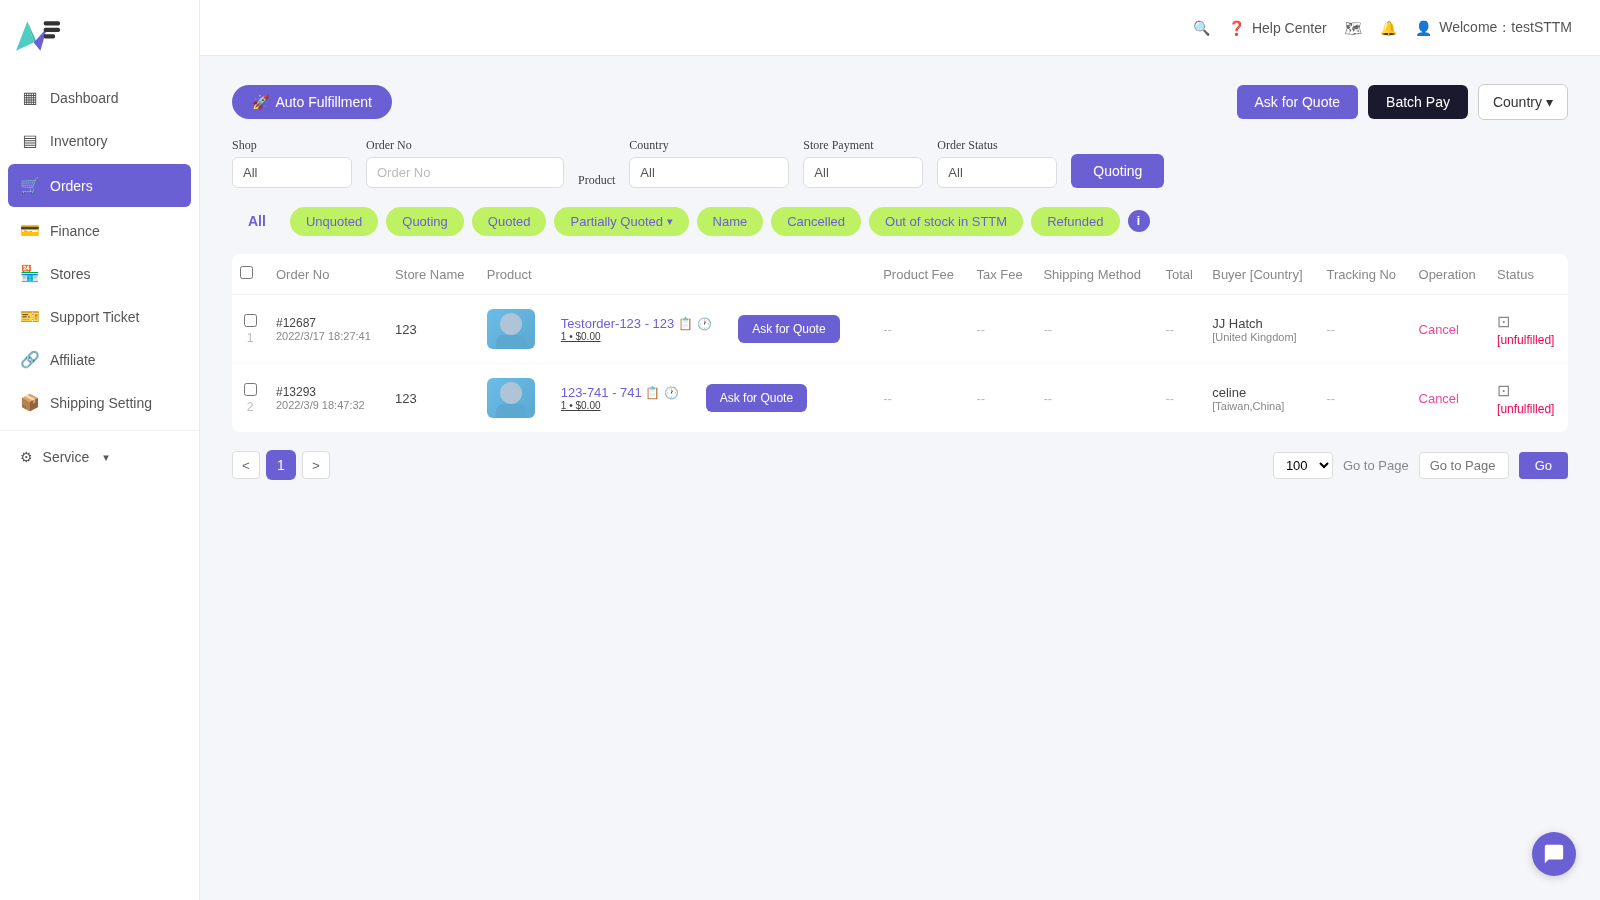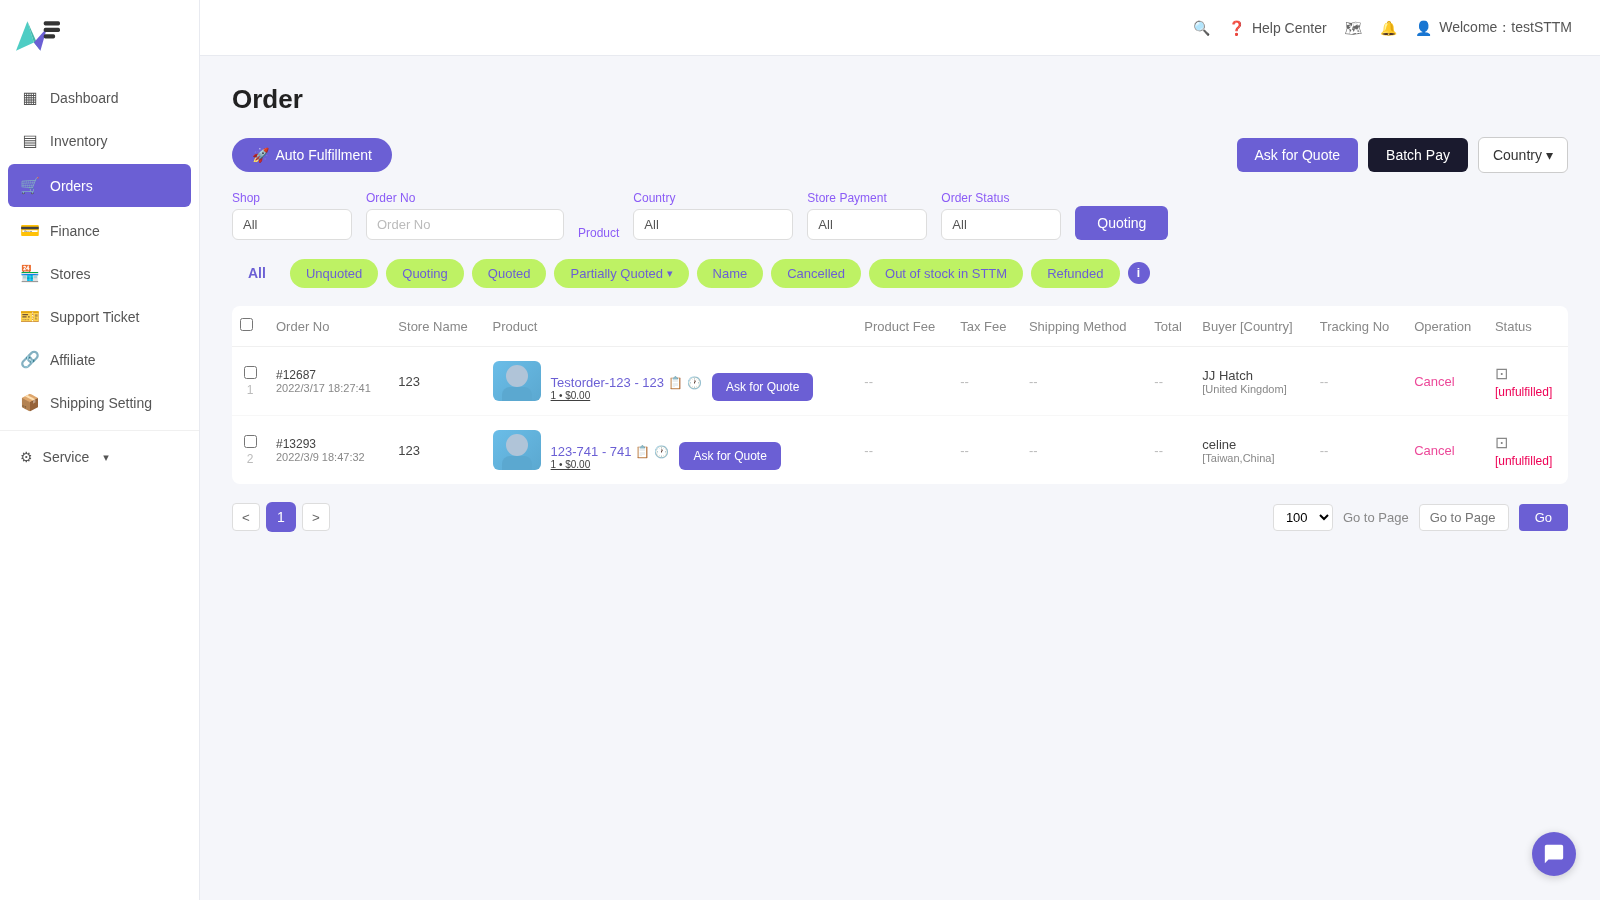--- a/index.html
+++ b/index.html
@@ -69,21 +69,21 @@
       background: #fff; color: #333; border: 1px solid #ccc; border-radius: 6px;
       padding: 9px 14px; font-size: 14px; cursor: pointer; display: flex; align-items: center; gap: 4px;
     }
 
     
     .filter-row {
       display: flex; gap: 14px; align-items: flex-end; margin-bottom: 18px;
       flex-wrap: wrap;
     }
     .filter-group { display: flex; flex-direction: column; gap: 4px; }
-    .filter-label { font-size: 12px; color: #8b5cf6; }
+    .filter-label { font-size: 12px; color: #404040; font-family: Liberation Serif, serif; }
     .filter-select {
       border: 1px solid #ddd; border-radius: 6px; padding: 7px 10px; font-size: 13px;
       background: #fff; color: #555; min-width: 120px; appearance: none;
       cursor: pointer;
     }
     .filter-input {
       border: 1px solid #ddd; border-radius: 6px; padding: 7px 10px; font-size: 13px;
       background: #fff; color: #555; min-width: 140px;
     }
     .filter-input::placeholder { color: #bbb; }
@@ -120,21 +120,21 @@
       text-align: left; white-space: nowrap;
     }
     td { padding: 14px 8px; font-size: 13px; color: #444; vertical-align: middle; }
     tbody tr { border-bottom: 1px solid #f7f7f7; }
     tbody tr:last-child { border-bottom: none; }
 
     .row-num { color: #bbb; font-size: 12px; text-align: center; }
     .order-no { color: #444; font-size: 12px; }
     .order-date { color: #888; font-size: 11px; }
 
-    .product-cell { display: flex; align-items: flex-end; gap: 10px; }
+    .product-cell { display: flex; align-items: center; gap: 26px; }
     .product-img {
       width: 48px; height: 40px; background: linear-gradient(135deg, #6abde8, #5ba8d0);
       border-radius: 6px; display: flex; align-items: flex-end; justify-content: center;
       overflow: hidden; position: relative;
     }
     .product-img .person {
       width: 22px; height: 22px; background: #b0c4d8; border-radius: 50%;
       position: absolute; top: 4px; left: 13px;
     }
     .product-img .body-shape {
@@ -258,21 +258,20 @@
     </div>
     <span class="topbar-icon-btn">🗺</span>
     <span class="topbar-icon-btn">🔔</span>
     <div class="topbar-user">
       <span>👤</span>
       <span>Welcome：testSTTM</span>
     </div>
   </div>
 
   <div id="content">
-    <div class="page-title">Order</div>
 
     <div class="toolbar">
       <div class="toolbar-left">
         <button class="btn-auto-fulfill">
           <span>🚀</span>
           <span>Auto Fulfillment</span>
         </button>
       </div>
       <div class="toolbar-right">
         <button class="btn-ask-quote">

